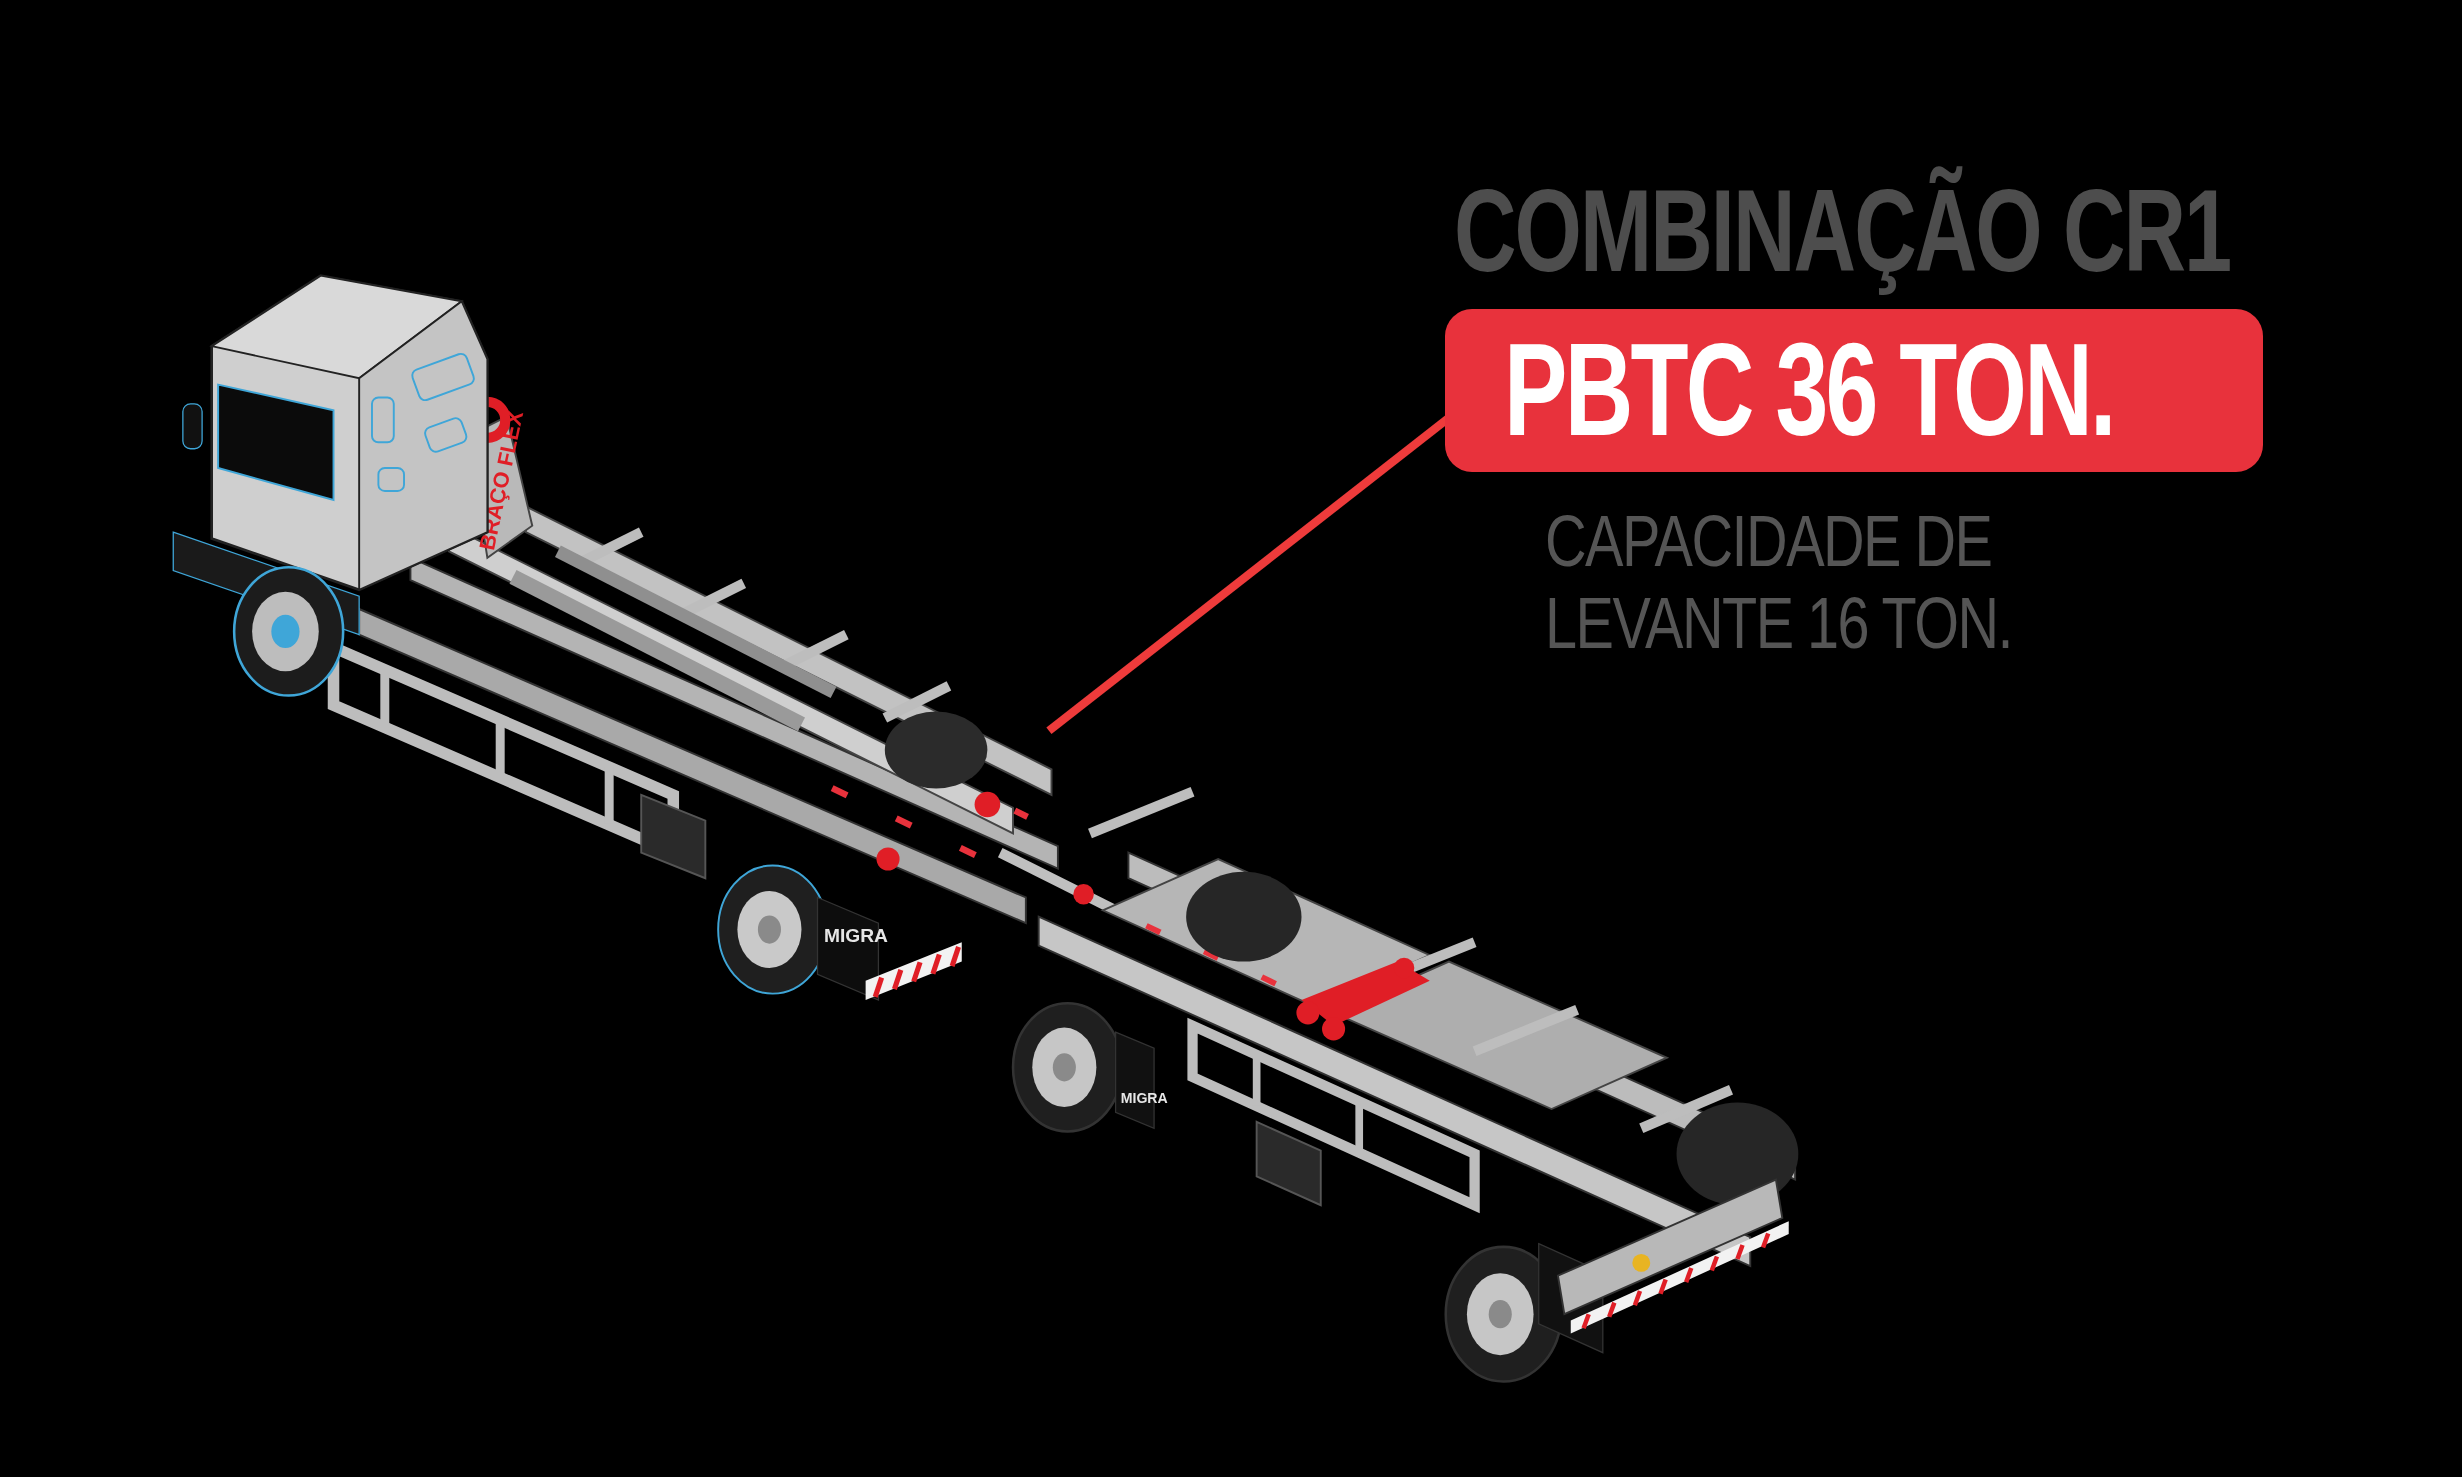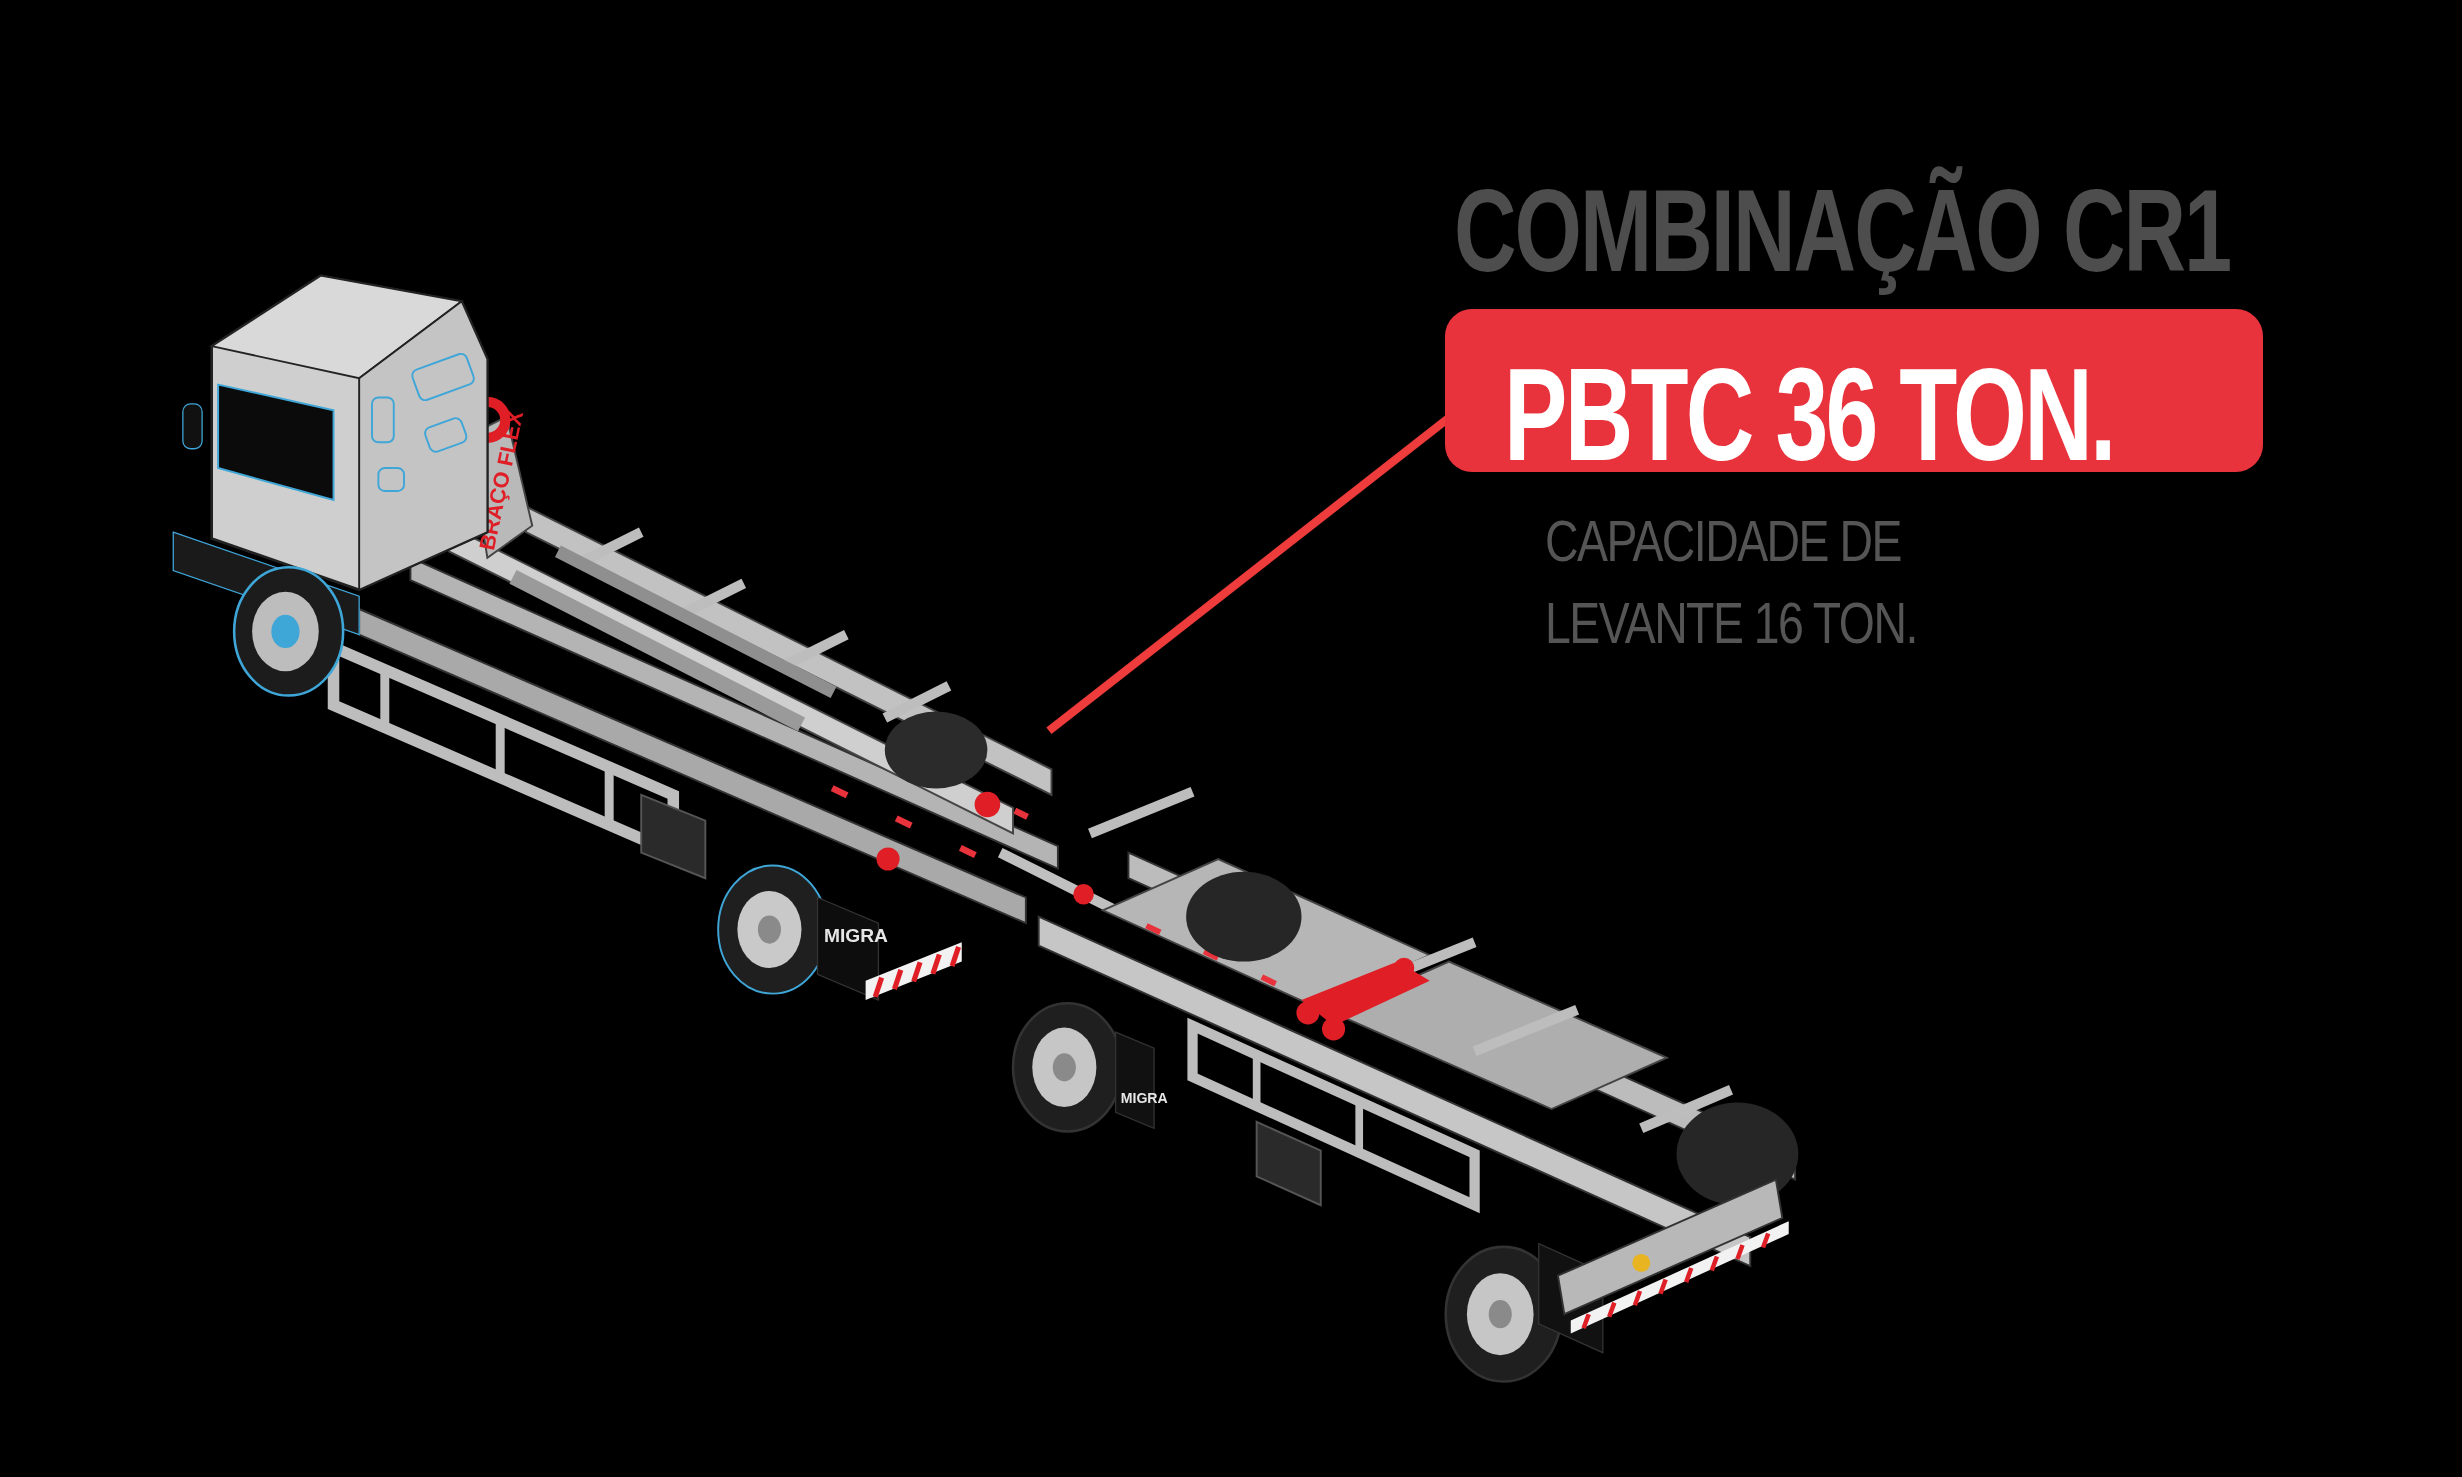--- a/index.html
+++ b/index.html
@@ -3,23 +3,23 @@
   <meta charset="utf-8">
   <style>
     html, body { margin:0; padding:0; background:#000; }
     body { width:2462px; height:1477px; position:relative; overflow:hidden; font-family:"Liberation Sans", sans-serif; }
     .stage { position:absolute; left:0; top:0; width:2462px; height:1477px; background:#000; }
     svg.render { position:absolute; left:0; top:0; width:2462px; height:1477px; }
     .cond { display:inline-block; transform-origin:left top; white-space:nowrap; }
     .title { position:absolute; left:1454px; top:172px; font-weight:700; font-size:117px; line-height:117px; color:#4d4d4d; letter-spacing:-2.6px; }
     .title .cond { transform:scaleX(0.74); }
     .pill { position:absolute; left:1445px; top:309px; width:818px; height:163px; background:#e8323c; border-radius:27px; }
-    .pill-text { position:absolute; left:1504px; top:349px; font-weight:700; font-size:132px; line-height:132px; color:#ffffff; letter-spacing:-3.8px; }
+    .pill-text { position:absolute; left:1504px; top:324px; font-weight:700; font-size:132px; line-height:132px; color:#ffffff; letter-spacing:-3.8px; }
     .pill-text .cond { transform:scaleX(0.72); }
-    .spec { position:absolute; font-weight:400; color:#555555; font-size:58px; line-height:82px; letter-spacing:-1.9px; }
+    .spec { position:absolute; font-weight:400; color:#555555; font-size:72px; line-height:82px; letter-spacing:-1.9px; }
     .spec .cond { transform:scaleX(0.80); display:block; }
     .spec1 { left:1545px; top:500px; }
     .spec2 { left:1536px; top:699px; }
   </style>
 </head>
 <body>
 
 <div class="stage">
 
   <svg class="render" viewBox="0 0 3840 2304" xmlns="http://www.w3.org/2000/svg">

